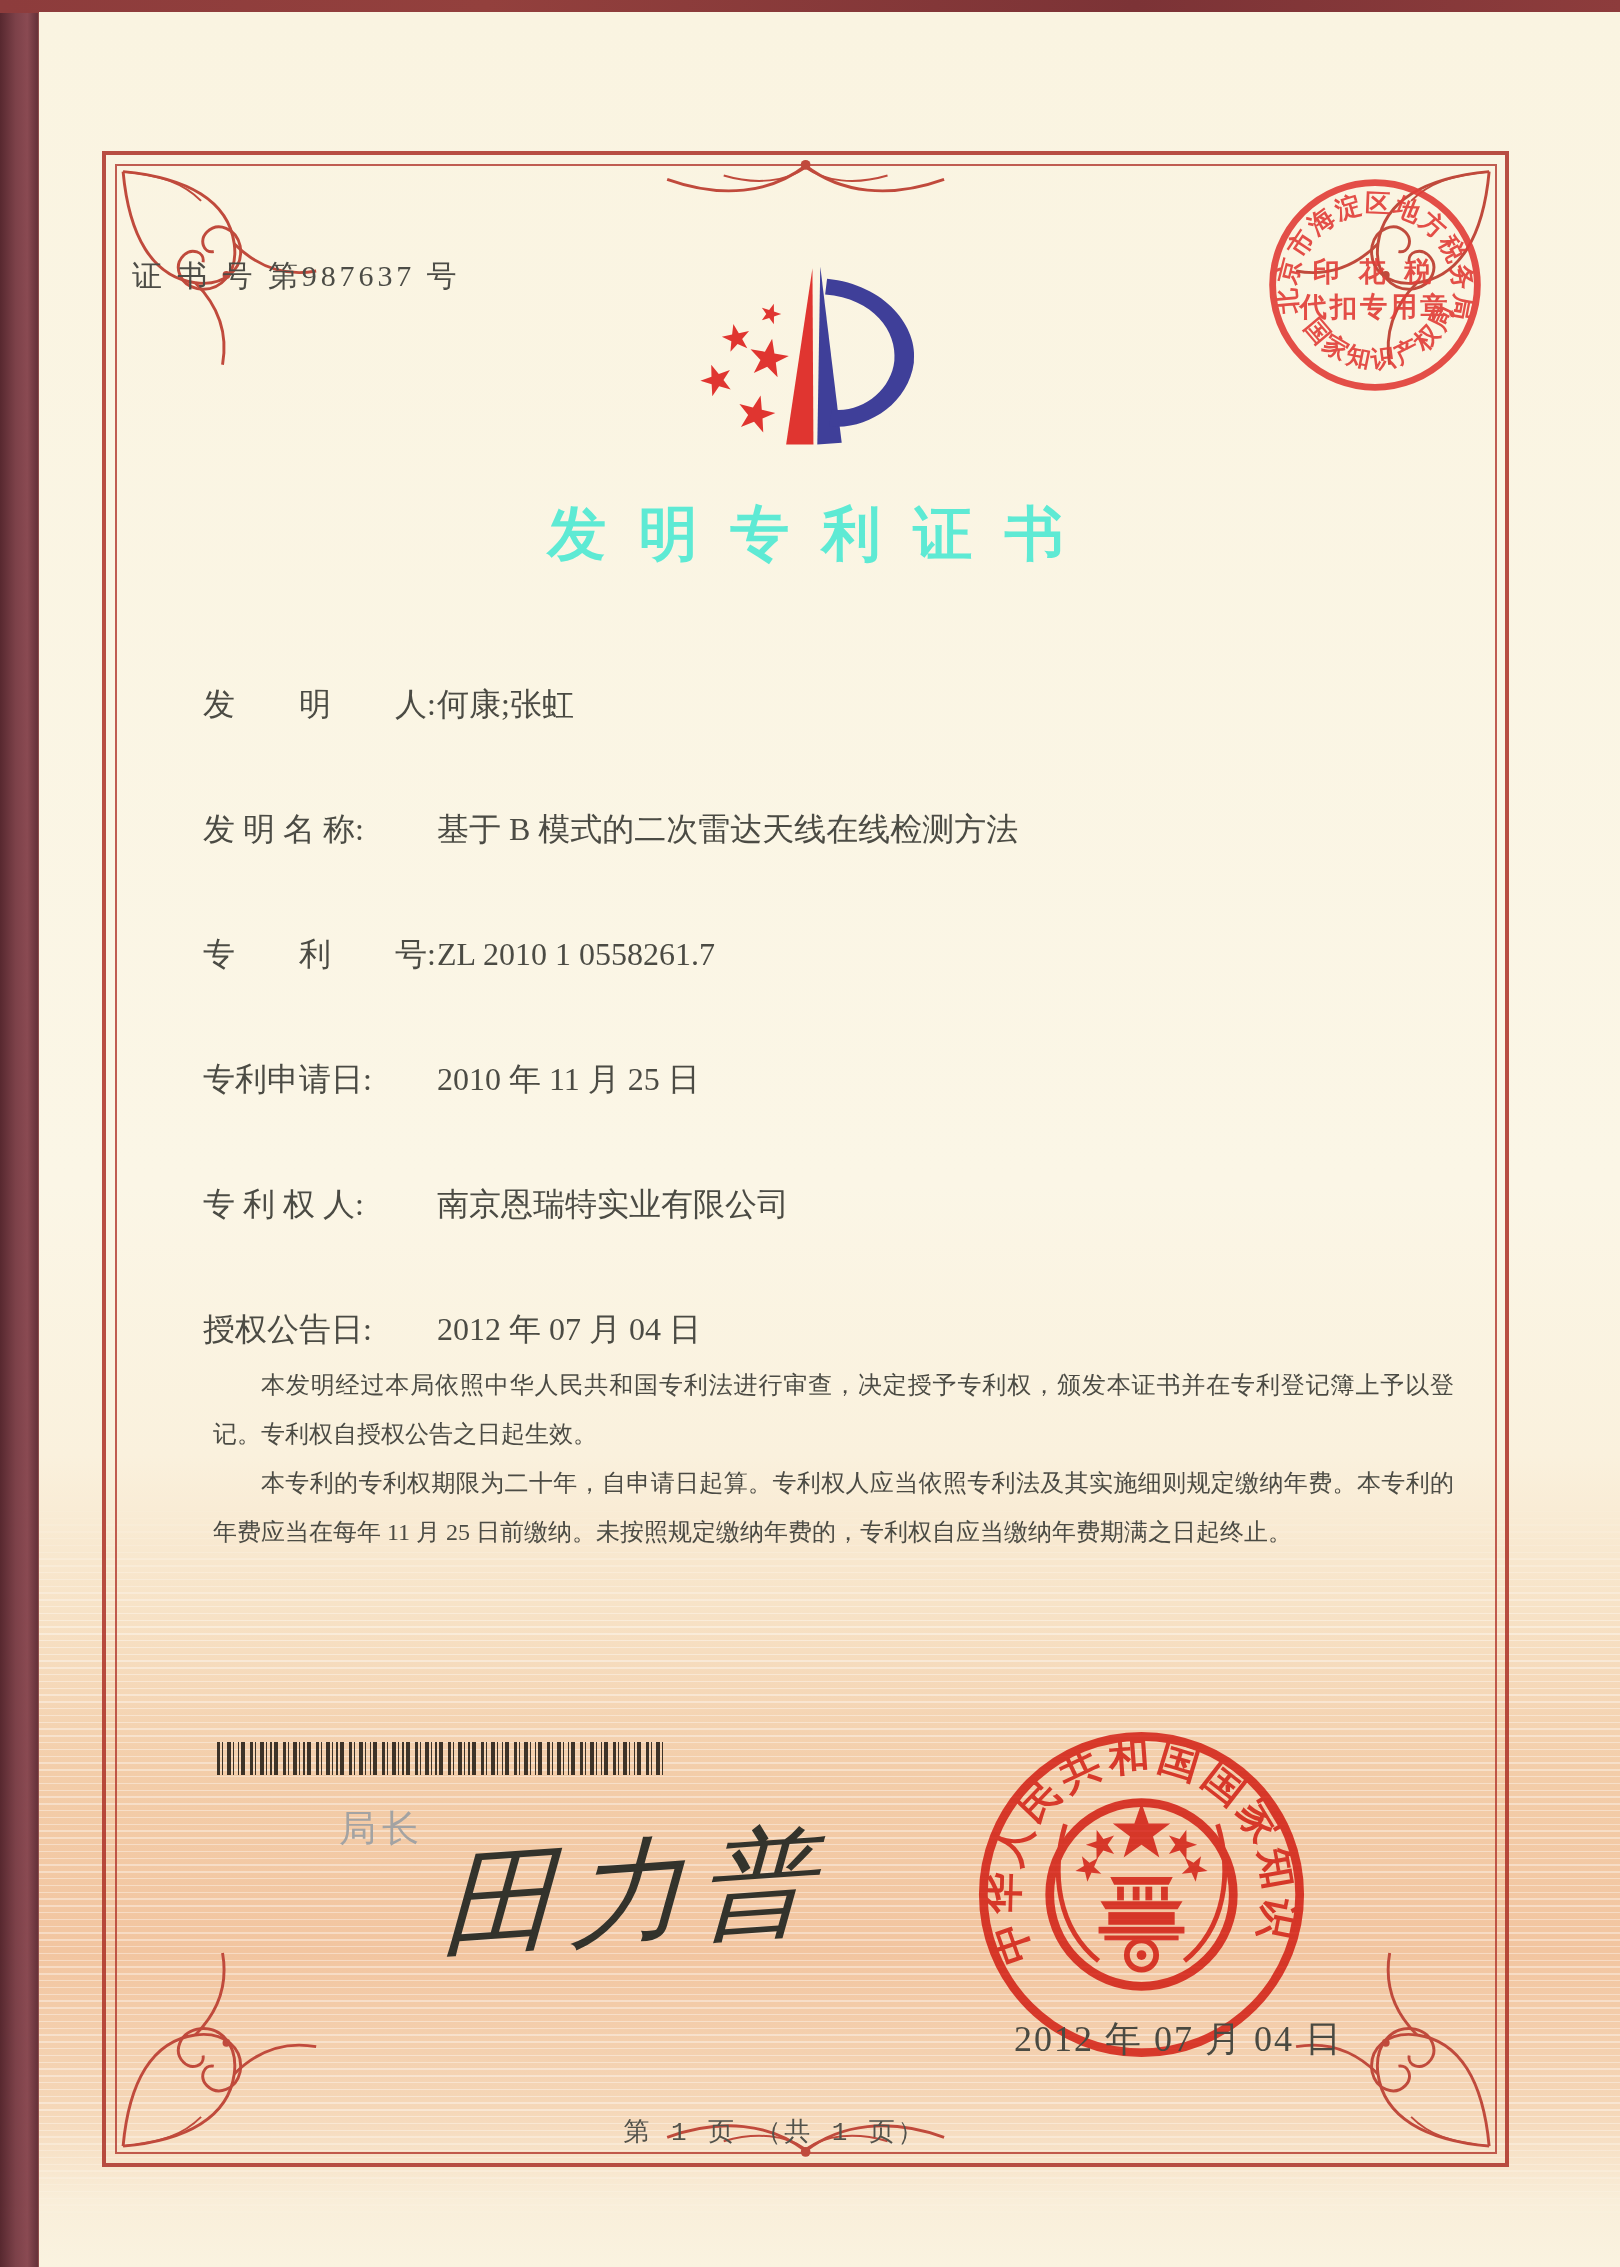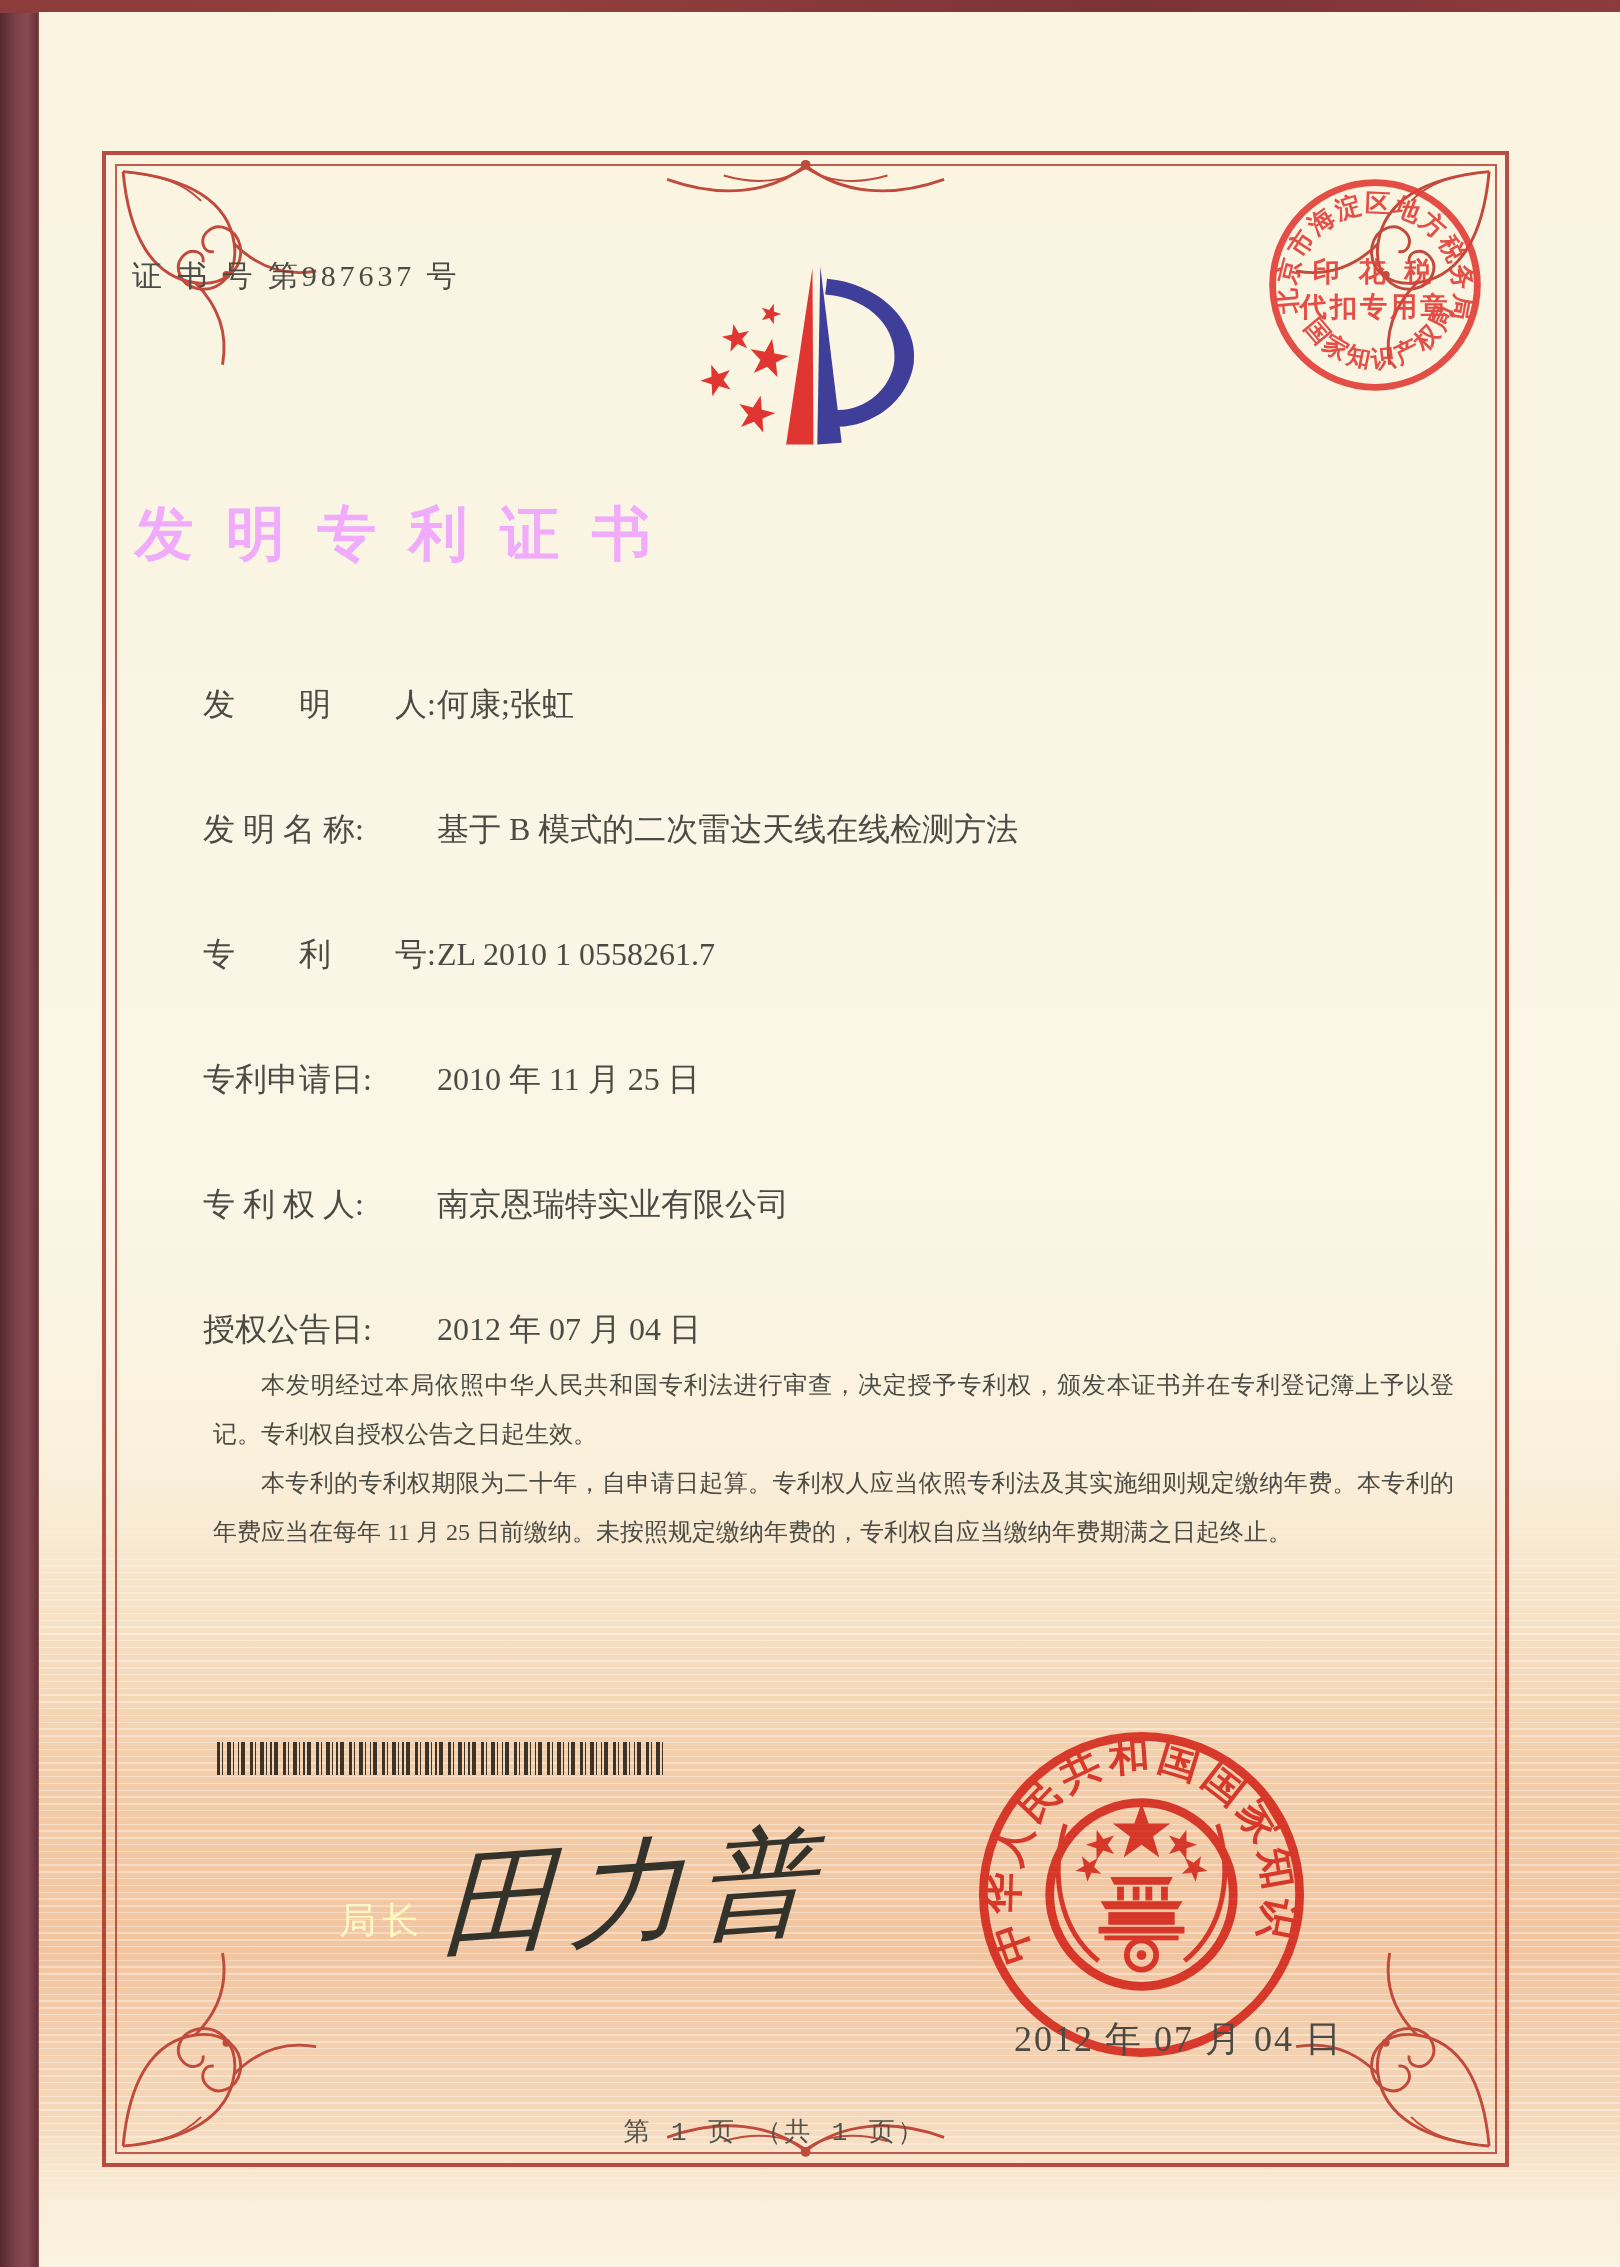--- a/index.html
+++ b/index.html
@@ -43,21 +43,21 @@
     border:2px solid rgba(178,55,45,.8);box-sizing:border-box;
   }
   .ornaments{position:absolute;left:0;top:0;width:1621px;height:2267px;pointer-events:none;}
   
   .cert-no{
     position:absolute;left:132px;top:256px;
     font-size:30px;letter-spacing:3.9px;color:#4c4c46;text-align:center;
   }
   .doc-title{
     position:absolute;left:102px;top:495px;width:1407px;
-    font-size:59px;font-weight:600;color:#f0abfc;
+    text-align:center;font-size:59px;font-weight:600;color:#5eead4;
     letter-spacing:.55em;text-indent:.55em;
   }
   .fields{position:absolute;left:203px;top:685px;width:1268px;}
   .field-row{display:flex;font-size:32px;color:#4b4b44;margin-bottom:86px;line-height:39px;}
   .field-label{flex:0 0 234px;white-space:pre;}
   .field-value{flex:1;white-space:pre;}
   .paragraphs{
     position:absolute;left:213px;top:1361px;width:1241px;
     font-size:24px;line-height:49px;color:#4b4b44;text-align:justify;
   }
@@ -68,22 +68,22 @@
     background:repeating-linear-gradient(90deg,
       #241d15 0 2.9px, transparent 2.9px 4.9px,
       #241d15 4.9px 5.9px, transparent 5.9px 9.8px,
       #241d15 9.8px 13.7px, transparent 13.7px 15.6px,
       #241d15 15.6px 16.6px, transparent 16.6px 20.5px,
       #241d15 20.5px 22.4px, transparent 22.4px 24.4px,
       #241d15 24.4px 28px, transparent 28px 33px);
   }
   
   .sig-role{
-    position:absolute;left:339px;top:1896px;
-    font-size:37px;color:#fef9c3;letter-spacing:5.9px;
+    position:absolute;left:339px;top:1804px;
+    font-size:37px;color:#a3a3a3;letter-spacing:5.9px;
   }
   .sig-name{
     position:absolute;left:441px;top:1816px;
     font-size:115px;color:#33332c;letter-spacing:13.7px;
     transform:rotate(-4deg) skewX(-6deg);font-style:italic;
   }
   
   .tax-stamp{position:absolute;left:1258px;top:168px;width:234px;height:234px;opacity:.92;}
   .grant-seal{position:absolute;left:956px;top:1709px;width:371px;height:371px;
     mix-blend-mode:multiply;opacity:.93;}

